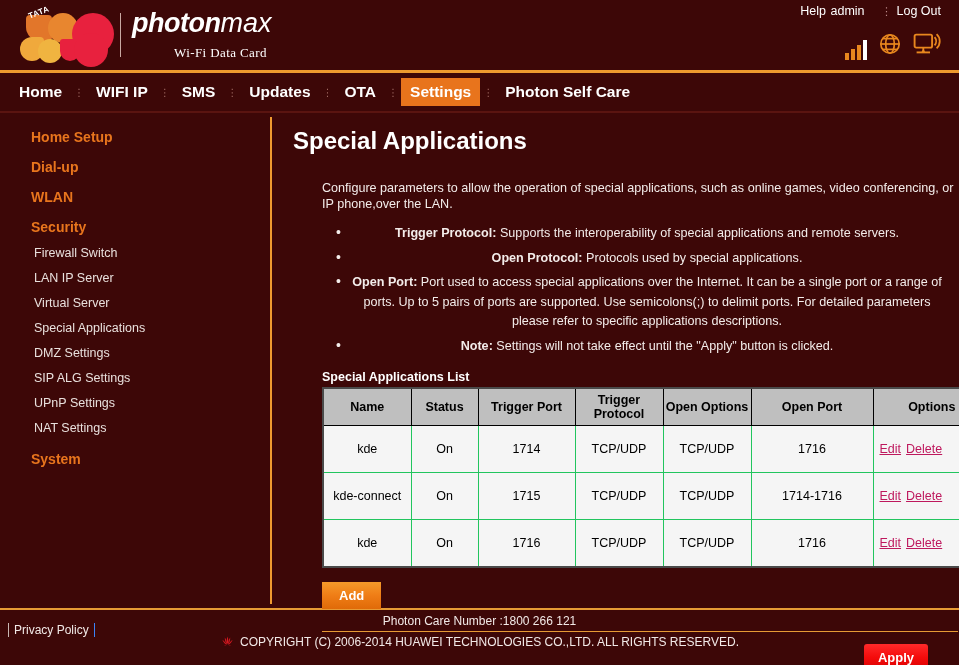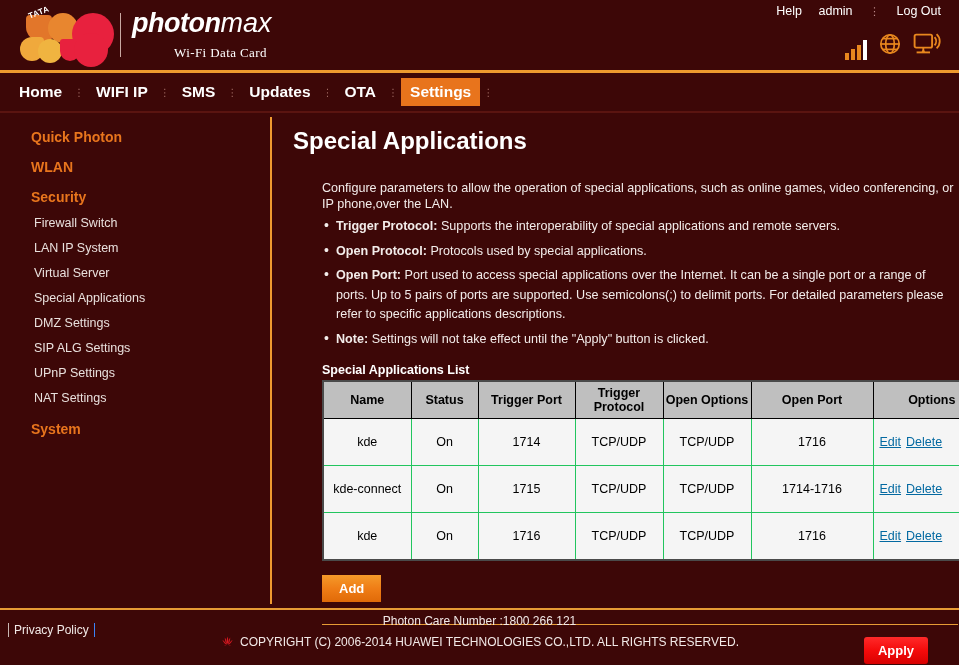--- a/index.html
+++ b/index.html
@@ -60,21 +60,21 @@
     margin-left: 42px;
     letter-spacing: .4px;
   }
 
   #header-links {
     position: absolute;
     right: 18px; top: 4px;
     color: #ffffff;
     font-size: 12.5px;
   }
-  #header-links span { margin-left: 13px; }
+  #header-links span { margin-left: 1px; }
   #header-links .sep { color: #b88; margin-left: 13px; font-size: 11px; }
 
   #header-icons {
     position: absolute;
     right: 16px; top: 32px;
     display: flex;
     align-items: flex-end;
     gap: 11px;
   }
   .sig-bars { display: flex; align-items: flex-end; gap: 2px; height: 22px; }
@@ -160,21 +160,21 @@
     margin: 0 0 26px 2px;
   }
   #desc {
     margin: 0 0 0 31px;
     color: #f3ecea;
     font-size: 12.6px;
     line-height: 15.5px;
     max-width: 636px;
   }
   #desc p.intro { margin: 0 0 5px 0; }
-  #desc ul { margin: 0; padding: 0; list-style: none; }
+  #desc ul { margin: 12px; padding: 0; list-style: none; text-align: center; }
   #desc li {
     position: relative;
     padding-left: 14px;
     margin-bottom: 5px;
     line-height: 19.5px;
   }
   #desc li::before {
     content: "\2022";
     position: absolute;
     left: 2px; top: -1px;
@@ -211,21 +211,21 @@
     background: #f5f5f5;
     color: #000000;
     font-size: 12.5px;
     border: 1px solid #22c55e;
     padding: 16px 2px;
     text-align: center;
     height: 24px;
   }
   #app-table td.options { text-align: left; padding-left: 6px; }
   #app-table td.options a {
-    color: #0369a1;
+    color: #be185d;
     text-decoration: underline;
     font-size: 12.5px;
     margin-right: 5px;
   }
 
   #add-row { margin: 14px 0 0 31px; }
   #add-button {
     display: inline-block;
     background: linear-gradient(to bottom, #f59a2a 0%, #ef7d16 50%, #e06a08 100%);
     color: #ffffff;
@@ -365,32 +365,34 @@
   <a class="nav-item" href="#">WIFI IP</a>
   <span class="nav-dot">⋮</span>
   <a class="nav-item" href="#">SMS</a>
   <span class="nav-dot">⋮</span>
   <a class="nav-item" href="#">Updates</a>
   <span class="nav-dot">⋮</span>
   <a class="nav-item" href="#">OTA</a>
   <span class="nav-dot">⋮</span>
   <a class="nav-item active" href="#">Settings</a>
   <span class="nav-dot">⋮</span>
+  <a class="nav-item" href="#">Photon Self Care</a>
 </div>
 <div id="nav-rule-bot"></div>
 
 <div id="page">
   <div id="vdivider"></div>
 
   <div id="sidebar">
-    <a class="side-group" href="#">Quick Photon</a>
+    <a class="side-group" href="#">Home Setup</a>
+    <a class="side-group" href="#">Dial-up</a>
     <a class="side-group" href="#">WLAN</a>
     <a class="side-group" href="#">Security</a>
     <a class="side-sub first" href="#">Firewall Switch</a>
-    <a class="side-sub" href="#">LAN IP System</a>
+    <a class="side-sub" href="#">LAN IP Server</a>
     <a class="side-sub" href="#">Virtual Server</a>
     <a class="side-sub" href="#">Special Applications</a>
     <a class="side-sub" href="#">DMZ Settings</a>
     <a class="side-sub" href="#">SIP ALG Settings</a>
     <a class="side-sub" href="#">UPnP Settings</a>
     <a class="side-sub" href="#">NAT Settings</a>
     <a class="side-group" id="side-system" href="#">System</a>
   </div>
 
   <div id="content">

